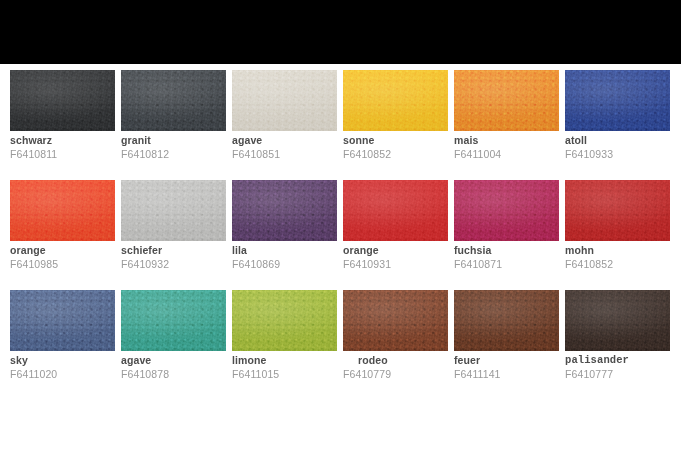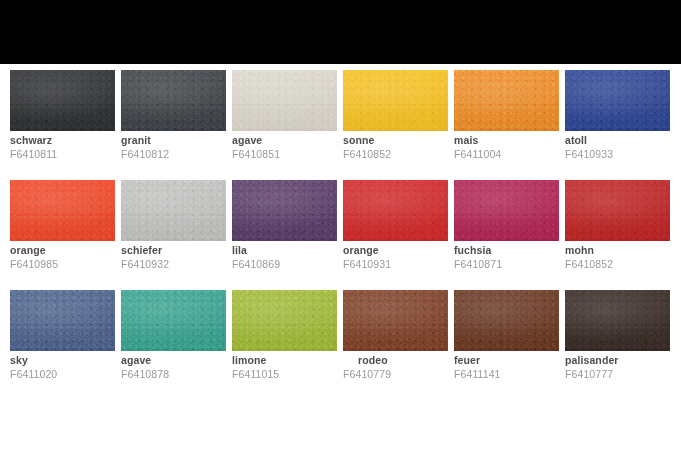--- a/index.html
+++ b/index.html
@@ -333,19 +333,19 @@
           <div class="swatch-code" style="color: rgb(154, 154, 154);">F6411141</div>
         </div>
       </div>
       <div class="swatch-cell">
         <div class="swatch-chip" style="background-color: rgb(58, 44, 38);">
           <div class="grain"></div>
           <div class="grain2"></div>
           <div class="sheen"></div>
         </div>
         <div class="swatch-label">
-          <div class="swatch-name" style="color: rgb(77, 77, 77);">palisander</div>
+          <div class="swatch-name" style="color: rgb(77, 77, 77); font-family: Liberation Mono, monospace;">palisander</div>
           <div class="swatch-code" style="color: rgb(154, 154, 154);">F6410777</div>
         </div>
       </div>
     </div>
 
 </div>
 
 </body></html>

